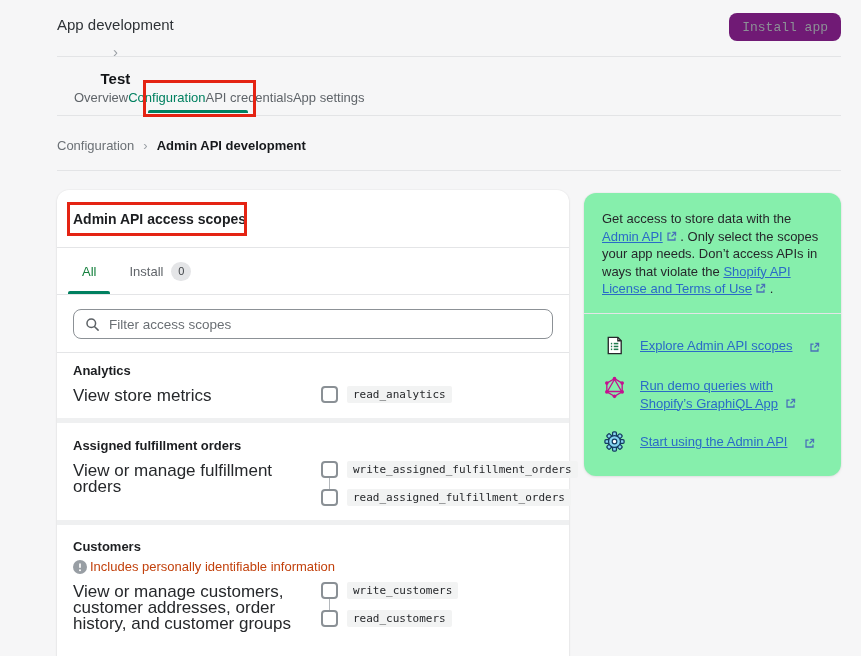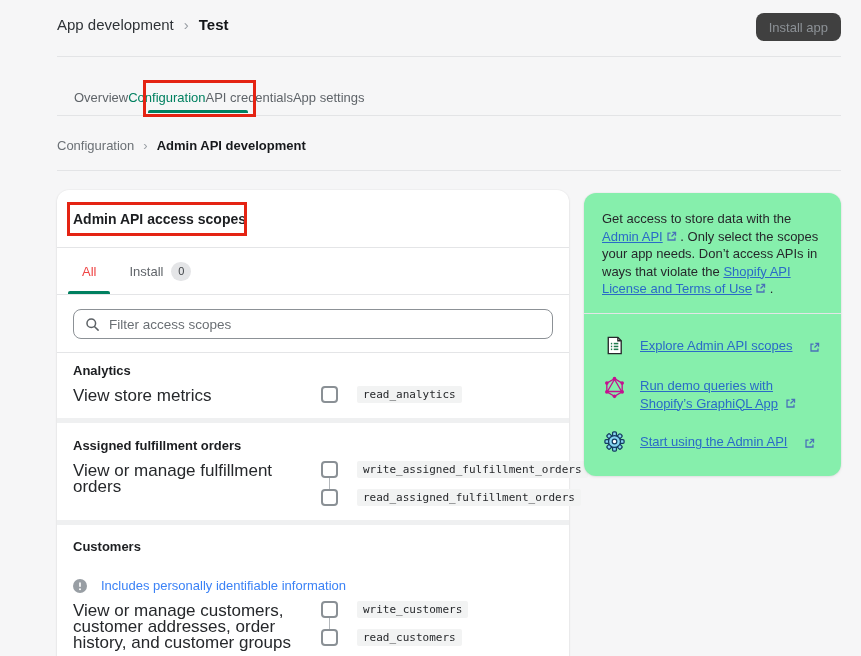--- a/index.html
+++ b/index.html
@@ -1,27 +1,27 @@
 <!DOCTYPE html>
 <html><head>
 <meta charset="utf-8">
 <style>
   * { box-sizing: border-box; margin: 0; padding: 0; }
   html,body { width:861px; height:656px; }
   body { font-family:"Liberation Sans", sans-serif; background:#f6f6f7; overflow:hidden; }
   .page { position:relative; width:861px; height:656px; background:#f6f6f7; overflow:hidden; }
 
   
-  .crumb1 { position:absolute; left:57px; top:16px; display:flex; align-items:center; gap:10px; font-size:15px; }
+  .crumb1 { position:absolute; left:57px; top:16px; display:flex; align-items:center; gap:10px; font-size:15px;flex-direction:column; }
   .crumb1 .parent { color:#2f3337; }
   .crumb1 .sep { color:#999ea4; font-size:15px; }
   .crumb1 .current { color:#131518; font-weight:700; }
   .install-btn { position:absolute; top:13px; right:20px; height:28px; padding:0 13px;
-    background:#404040; border:none; border-radius:8px; color:#8c9196; font-size:13px;
-    font-family:Liberation Sans, sans-serif; }
+    background:#701a75; border:none; border-radius:8px; color:#8c9196; font-size:13px;
+    font-family:Liberation Mono, monospace; }
 
   .divider { position:absolute; left:57px; right:20px; height:1px; background:#e3e4e6; }
 
   
   .nav-tabs { position:absolute; left:74px; top:82px; height:30px; display:flex; 
     align-items:center; font-size:13px; color:#5f6469; }
   .nav-tab { cursor:pointer; white-space:nowrap; }
   .nav-tab.active { color:#008060; font-weight:400; }
   .green-underline { position:absolute; left:148px; top:110px; width:100px; height:3px;
     background:#008060; border-radius:2px 2px 0 0; }
@@ -40,43 +40,43 @@
     box-shadow:0 1px 3px rgba(0,0,0,.08), 0 0 0 1px rgba(0,0,0,.02); }
   .card-title-row { height:57px; display:flex; align-items:center; padding:0 16px; position:relative; }
   .card-title { font-size:14px; font-weight:700; color:#1c1e21; }
   .red-box-2 { position:absolute; left:10px; top:12px; width:180px; height:34px;
     border:3px solid #e42313; pointer-events:none; }
   .hr { height:1px; background:#e4e5e7; }
   .band { height:5px; background:#eff0f1; }
 
   .scope-tabs { height:46px; display:flex; align-items:stretch; padding-left:11px; font-size:13px; }
   .scope-tab { display:flex; align-items:center; padding:0 14px; position:relative; color:#61656a; cursor:pointer; }
-  .scope-tab.active { color:#ef4444; }
+  .scope-tab.active { color:#15803d; }
   .scope-tab.active::after { content:""; position:absolute; left:0; right:0; bottom:0; height:3px;
     background:#008060; border-radius:2px 2px 0 0; }
   .scope-tab.selected-tab { padding:0 0 0 19px; }
   .badge { margin-left:8px; min-width:20px; height:19px; border-radius:10px; background:#e4e5e7;
     color:#3f4347; font-size:11px; display:flex; align-items:center; justify-content:center; padding:0 6px; }
 
   .search-row { padding:14px 16px 13px; }
   .search-box { height:30px; border:1px solid #8c9196; border-radius:8px; display:flex;
     align-items:center; padding:0 8px 0 11px; gap:9px; background:#fff; }
   .search-box input { border:none; outline:none; flex:1; font-size:13.5px; color:#202223;
     font-family:inherit; background:transparent; }
   .search-box input::placeholder { color:#6a6f74; }
 
   .section { padding:10px 16px 14px; }
   .section.afo { padding-top:15px; }
   .section.customers { padding-top:14px; }
   .section-title { font-size:13px; font-weight:700; color:#1c1e21; }
-  .section-note { display:flex; align-items:center; gap:14px; color:#3b82f6; font-size:13px; margin-top:24px; }
+  .section-note { display:flex; align-items:center; gap:3px; color:#c2410c; font-size:13px; margin-top:5px; }
   .scope-row { display:grid; grid-template-columns:248px 1fr; margin-top:8px; }
   .desc { font-size:17px; color:#26282b; line-height:16px; padding-top:2px; padding-right:12px; }
   .scopes-col { display:flex; flex-direction:column; align-items:flex-start; }
-  .scope-item { display:flex; align-items:flex-start; gap:19px; }
+  .scope-item { display:flex; align-items:flex-start; gap:9px; }
   .checkbox { width:17px; height:17px; border:2px solid #8a9095; border-radius:4px; background:#fff;
     flex:none; cursor:pointer; }
   .chip { font-family:"DejaVu Sans Mono", monospace; font-size:11px; background:#f2f3f3;
     color:#26282b; padding:2px 6px; border-radius:2px; white-space:nowrap; }
   .connector { width:1px; height:11px; background:#b4b8bc; margin-left:8px; }
 
   
   .info-card { position:absolute; left:584px; top:193px; width:257px; background:#86efac;
     border-radius:12px; box-shadow:0 1px 3px rgba(0,0,0,.08), 0 0 0 1px rgba(0,0,0,.02); }
   .info-text { padding:17px 16px 15px 18px; font-size:13px; line-height:17.5px; color:#26282b; }

